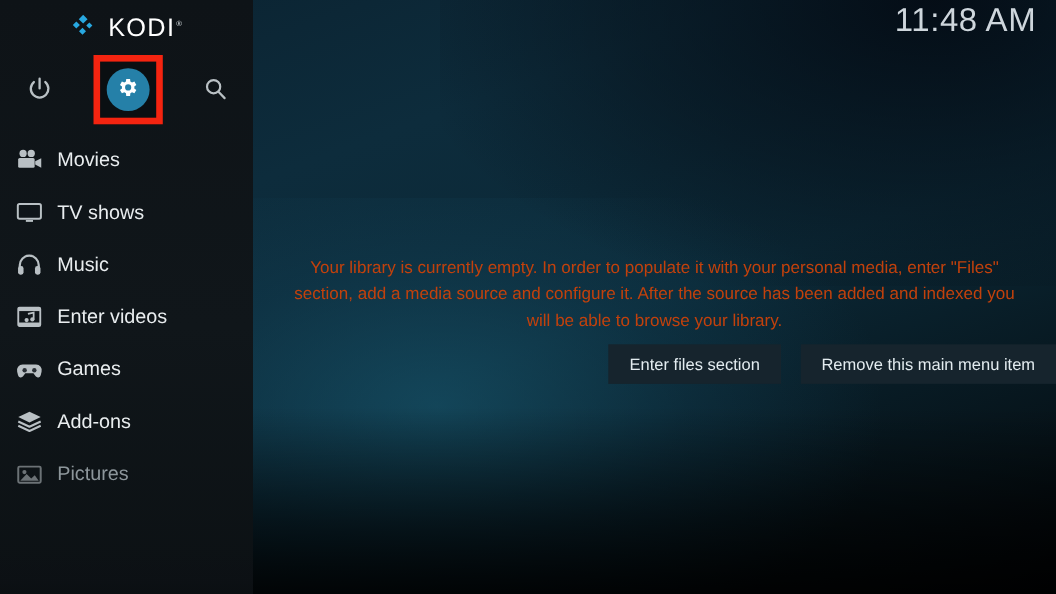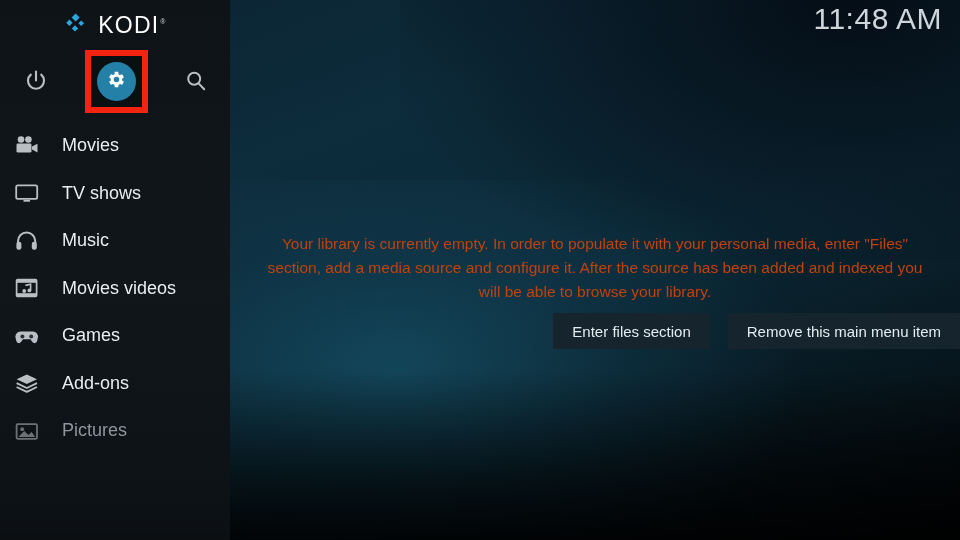--- a/index.html
+++ b/index.html
@@ -139,21 +139,21 @@
   }
   .menu-icon {
     width: 38px;
     height: 30px;
     display: flex;
     align-items: center;
     justify-content: center;
     flex: 0 0 38px;
   }
   .menu-label {
-    margin-left: 16px;
+    margin-left: 6px;
     color: #e9edef;
     font-size: 18px;
     font-weight: 400;
     white-space: nowrap;
   }
   .menu-item.dim .menu-label { color: #8d969b; }
   .menu-item.dim .menu-icon svg { opacity: 0.55; }
 
   .sidebar-fade {
     position: absolute;
@@ -321,21 +321,21 @@
         <span class="menu-icon">
           <svg width="26" height="22" viewBox="0 0 26 22">
             <rect x="2.6" y="2.6" width="20" height="16.8" rx="1.2" fill="none" stroke="#b9c0c4" stroke-width="1.7"></rect>
             <rect x="2.6" y="2.6" width="20" height="3.2" fill="#b9c0c4"></rect>
             <rect x="2.6" y="16.2" width="20" height="3.2" fill="#b9c0c4"></rect>
             <path d="M11.4 8.4 L16.6 7.2 L16.6 13.6" fill="none" stroke="#b9c0c4" stroke-width="1.6"></path>
             <circle cx="10.2" cy="14" r="1.9" fill="#b9c0c4"></circle>
             <circle cx="15.4" cy="13.4" r="1.9" fill="#b9c0c4"></circle>
           </svg>
         </span>
-        <span class="menu-label">Movies videos</span>
+        <span class="menu-label">Enter videos</span>
       </div>
 
 
 
       <div class="menu-item">
         <span class="menu-icon">
           <svg width="26" height="22" viewBox="0 0 26 22">
             <path d="M6.6 6.4 h12.2 a5.2 5.2 0 0 1 5.0 6.6 l-0.8 3.2 a2.6 2.6 0 0 1 -4.6 0.9 l-2.0 -2.8 h-7.4 l-2.0 2.8 a2.6 2.6 0 0 1 -4.6 -0.9 l-0.8 -3.2 a5.2 5.2 0 0 1 5.0 -6.6 z" fill="#b9c0c4"></path>
             <circle cx="8.4" cy="11.6" r="2.0" fill="#2a3036"></circle>
             <circle cx="17.2" cy="11.6" r="2.0" fill="#2a3036"></circle>

